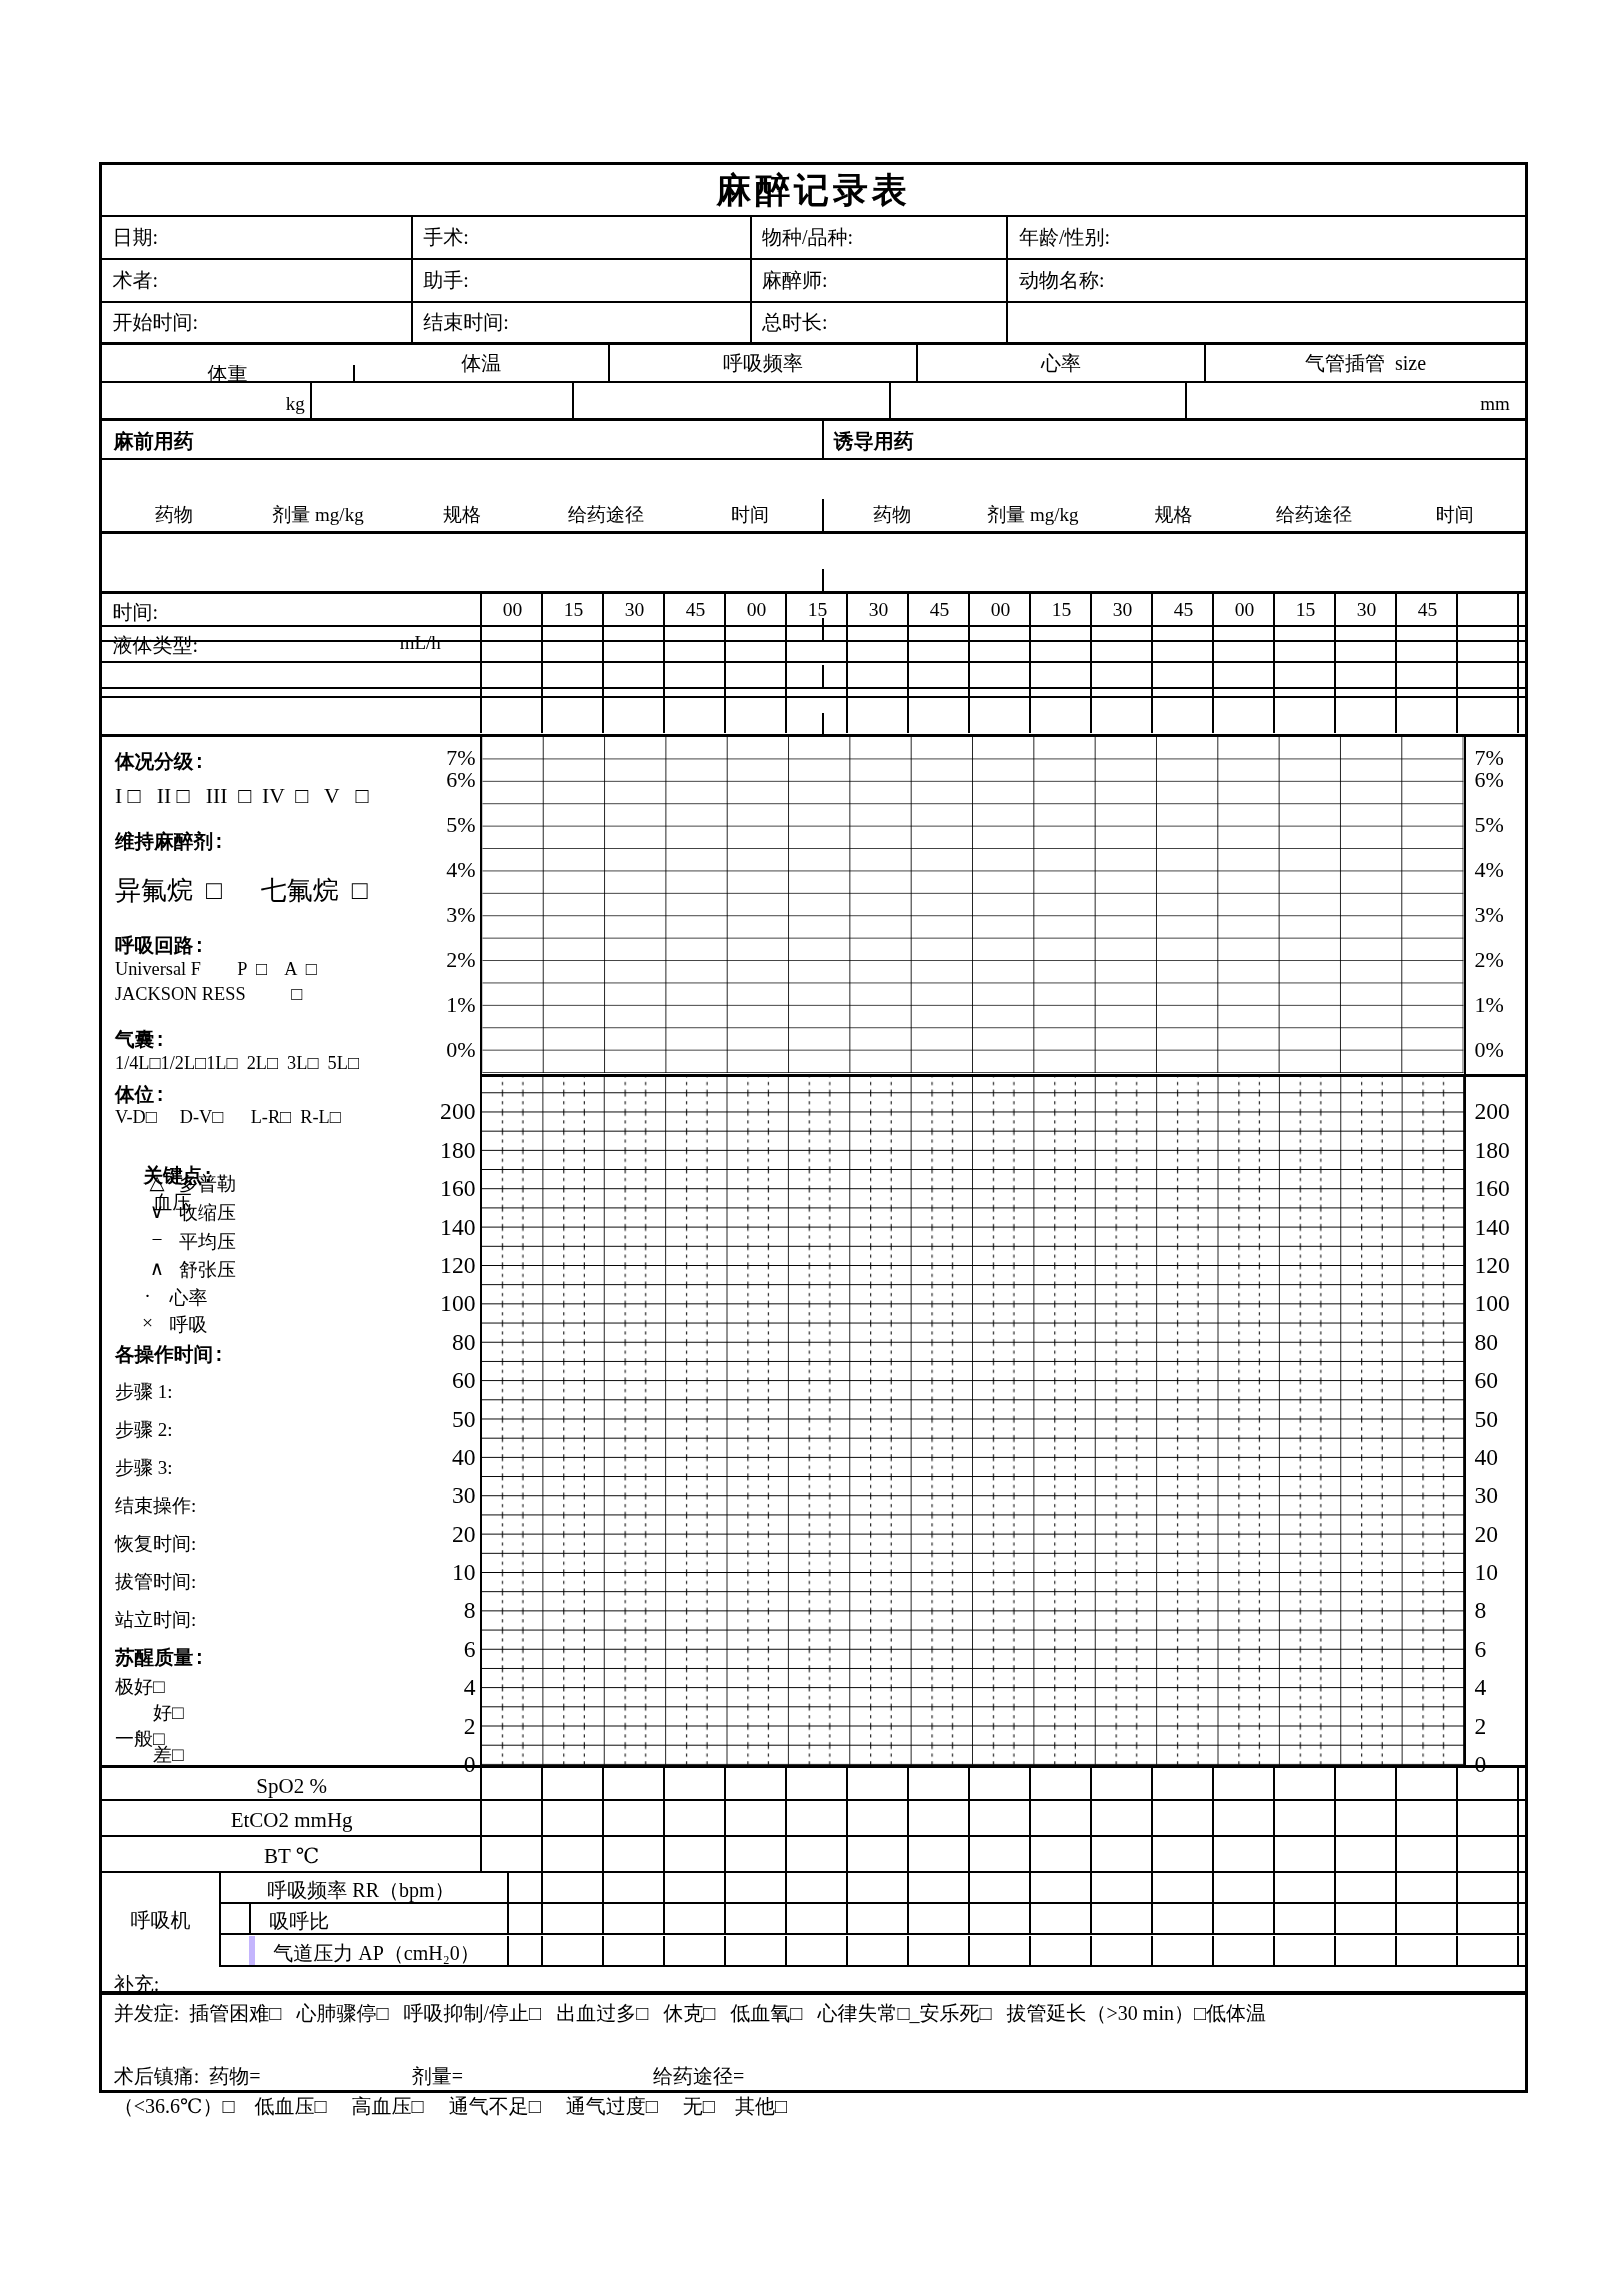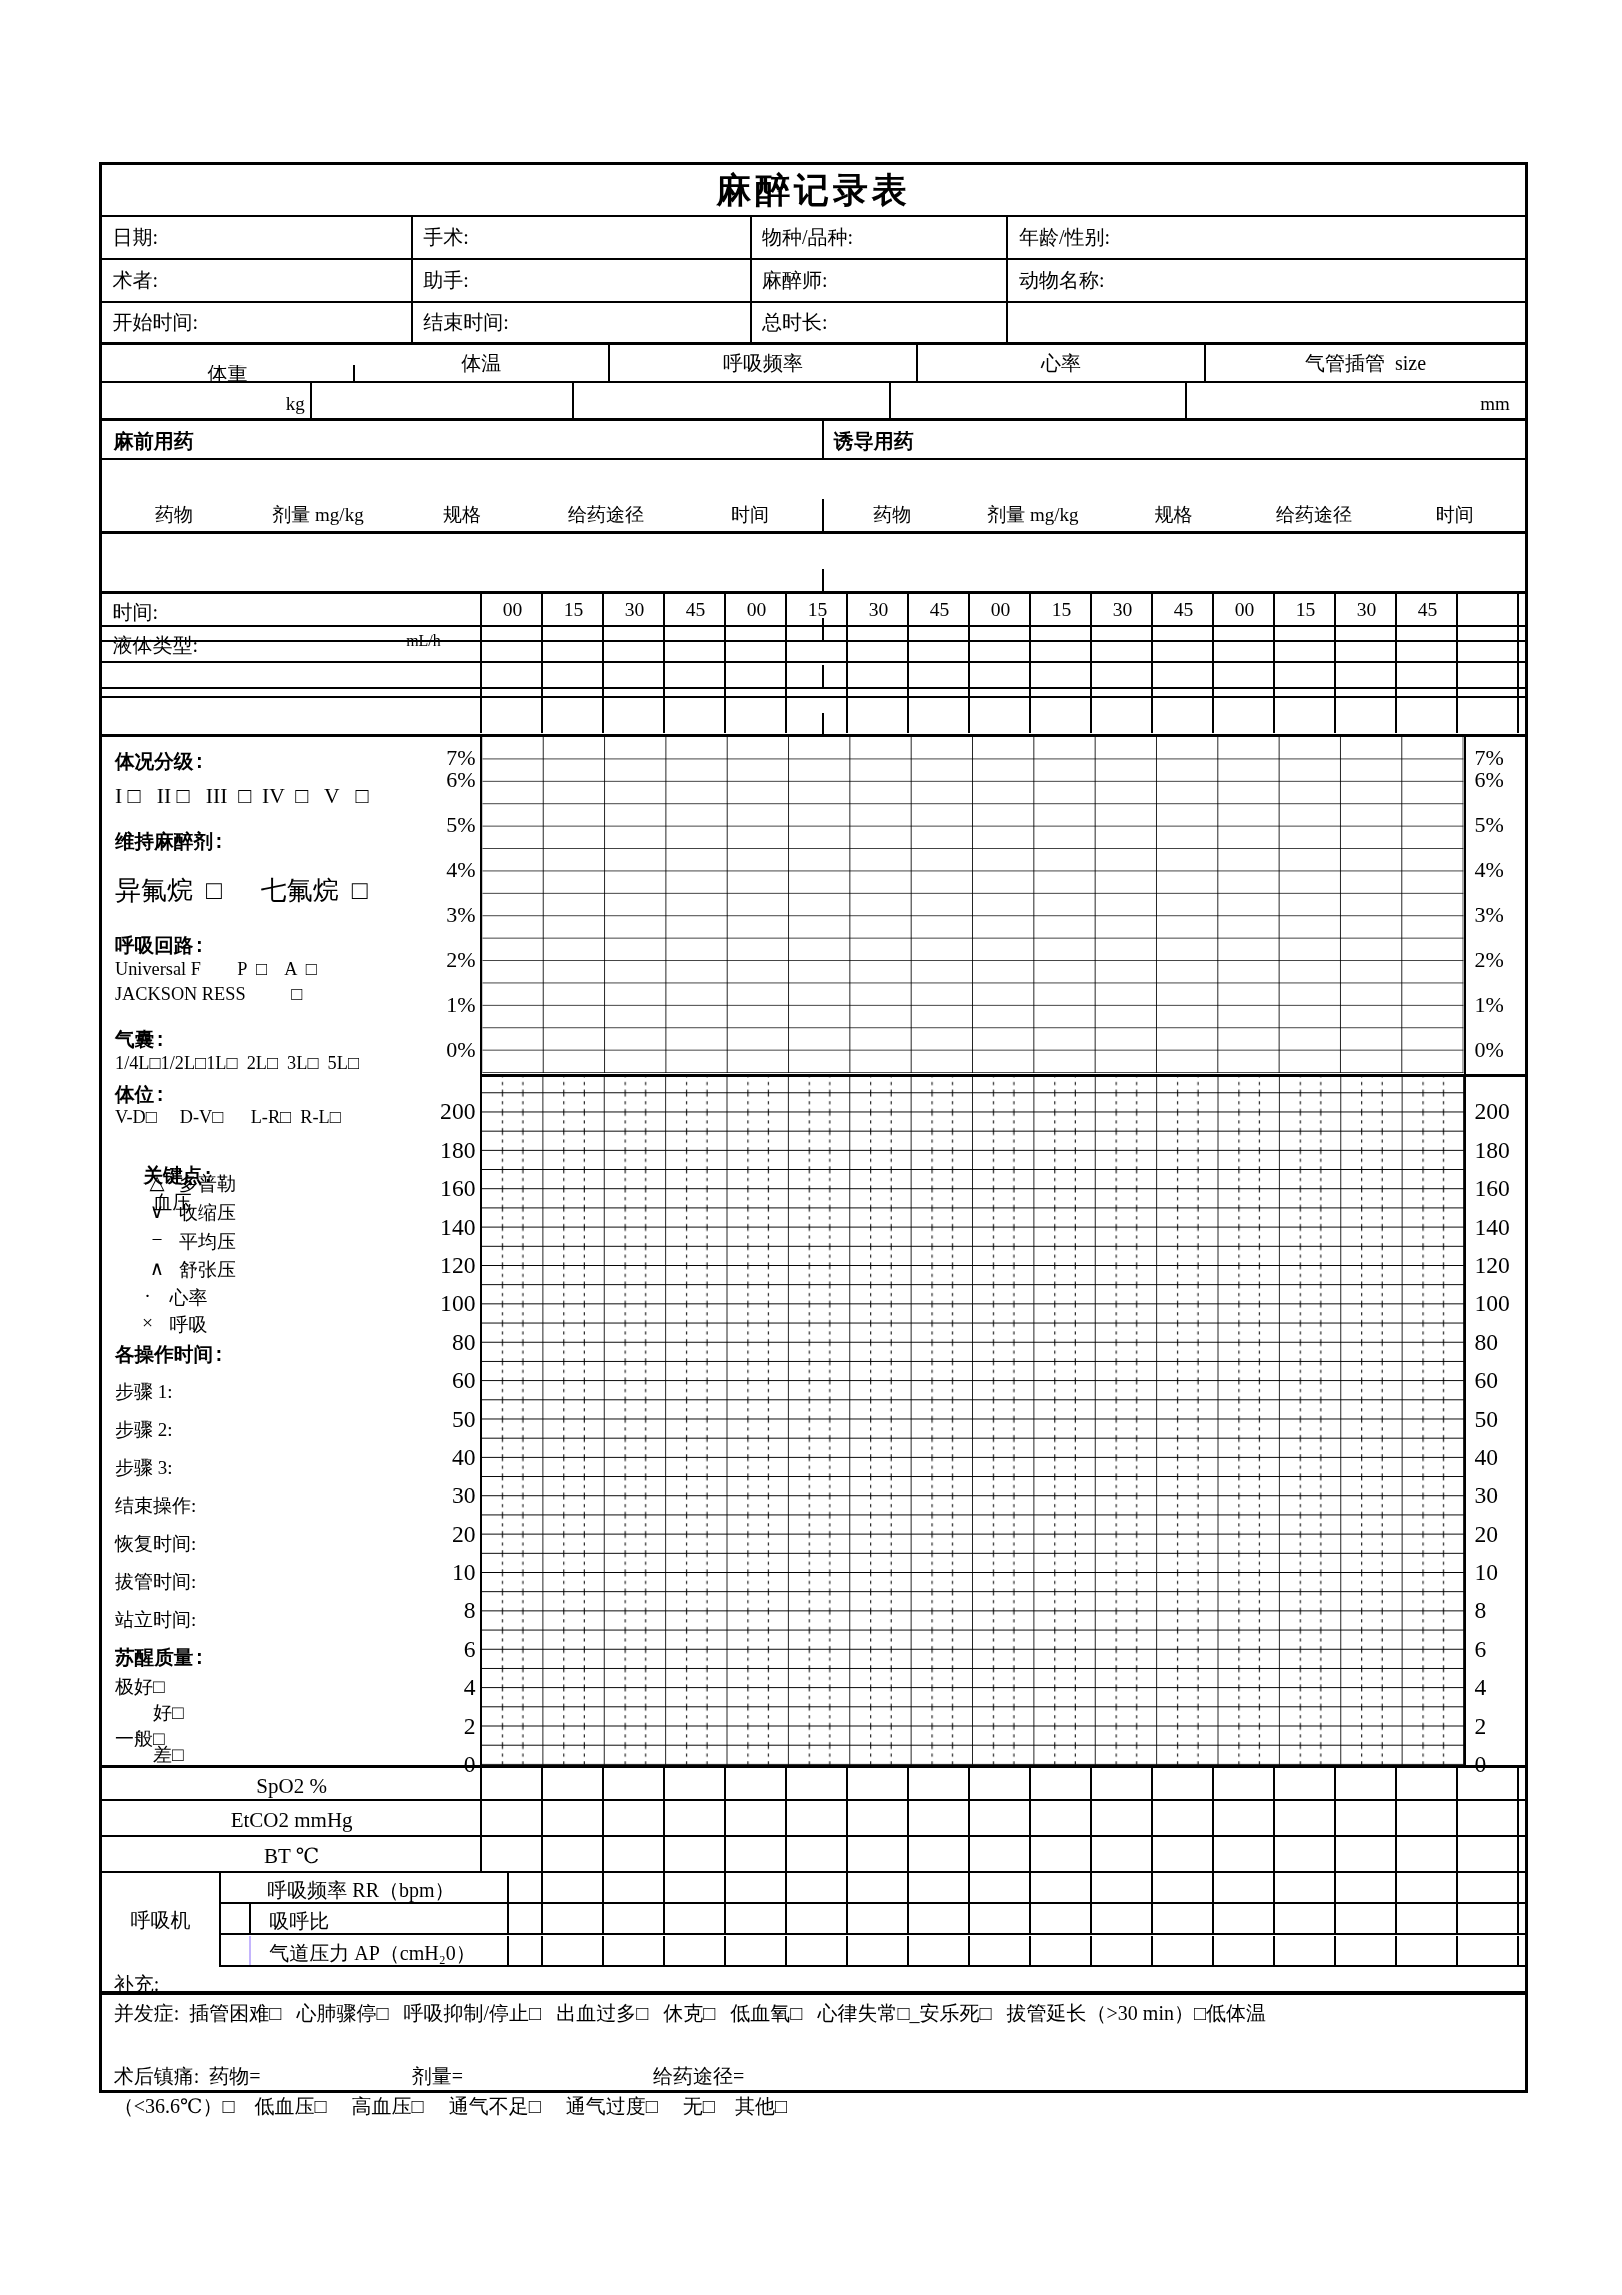--- a/index.html
+++ b/index.html
@@ -158,21 +158,21 @@
         <span class="cell">15</span>
         <span class="cell">30</span>
         <span class="cell">45</span>
         <span class="cell"></span>
       </div>
   </div>
 
   <div class="row" style="top:462px;height:36px;">
     <div class="labelcell" style="justify-content:space-between;align-items:flex-start;">
       <span>液体类型:</span>
-      <span style="margin-right:30px;font-size:16px;">mL/h</span>
+      <span style="margin-right:30px;font-size:19px;">mL/h</span>
     </div>
     <div class="strip"></div>
   </div>
   <div class="row" style="top:498px;height:35px;">
     <div class="labelcell"></div>
       <div class="strip"></div>
   </div>
   <div class="row nob" style="top:533px;height:35px;">
     <div class="labelcell"></div>
       <div class="strip"></div>
@@ -323,21 +323,21 @@
     <div class="labelcell">呼吸频率 RR（bpm）</div>
     <div class="strip"></div>
   </div>
   <div class="row ventrow" style="top:1739px;height:31px;">
     <div class="ventlabel" style="border-right:none;"></div>
     <div class="labelcell" style="border-left:2px solid #000;">吸呼比</div>
     <div class="strip"></div>
   </div>
   <div class="row ventrow" style="top:1771px;height:31px;border-bottom:2.6px solid #000;">
     <div class="ventlabel" style="border-right:none;"></div>
-    <div class="labelcell" style="border-left:2px solid #c4b5fd;">气道压力 AP（cmH₂0）</div>
+    <div class="labelcell" style="border-left:6px solid #c4b5fd;">气道压力 AP（cmH₂0）</div>
     <div class="strip"></div>
   </div>
 
   <div class="row freetext" style="top:1802px;height:27.5px;border-bottom:3.3px solid #000;">
     <span>补充:</span>
   </div>
 
   <div class="row freetext comp" style="top:1766px;height:63px;border-bottom:3.3px solid #000;padding-top:5.2px;">
     <div>并发症:  插管困难□   心肺骤停□   呼吸抑制/停止□   出血过多□   休克□   低血氧□   心律失常□_安乐死□   拔管延长（&gt;30 min）□低体温</div>
     <div>（&lt;36.6℃）□    低血压□     高血压□     通气不足□     通气过度□     无□    其他□</div>

